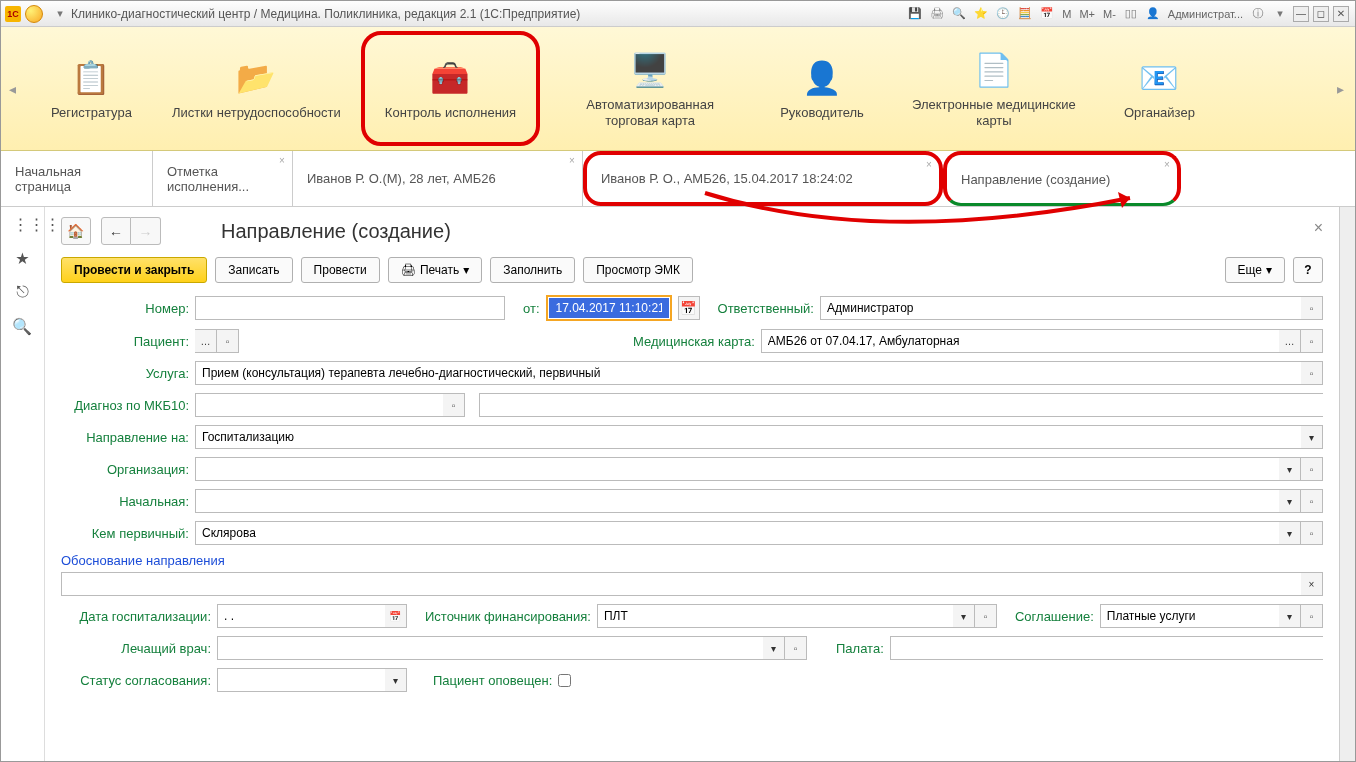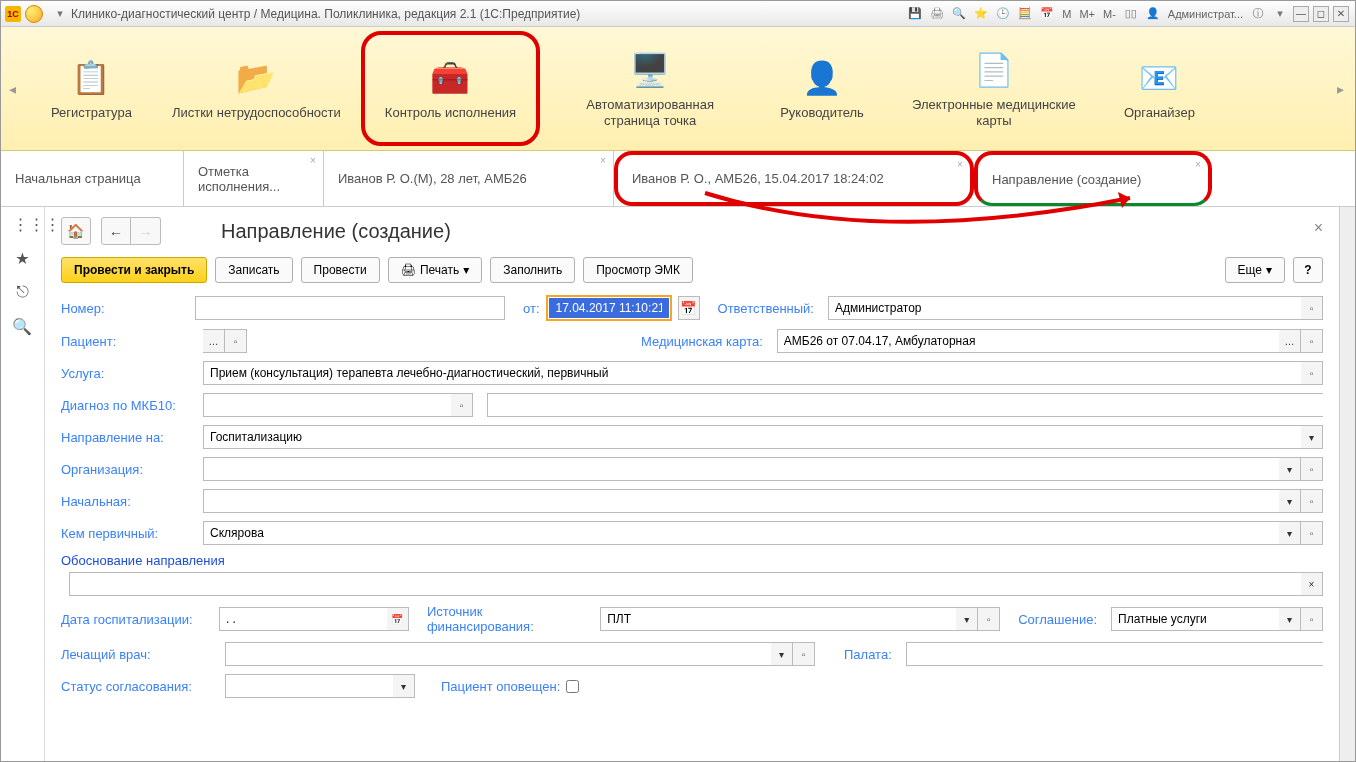--- a/index.html
+++ b/index.html
@@ -32,24 +32,24 @@
 .pt-btn{ width:30px;height:28px;border:1px solid #bbb;background:#f8f8f8;border-radius:3px;display:flex;align-items:center;justify-content:center;cursor:pointer;font-size:14px; }
 .page-title{ font-size:20px; color:#333; margin-left:50px; }
 .close-x{ position:absolute; top:12px; right:16px; font-size:16px; color:#888; cursor:pointer; }
 .cmdbar{ display:flex; gap:8px; margin:12px 0; align-items:center; flex-wrap:wrap; }
 .btn{ border:1px solid #b0b0b0; background:#fafafa; padding:5px 12px; border-radius:3px;cursor:pointer; font-size:12px; }
 .btn.primary{ background:linear-gradient(#ffe169,#ffd11a); border-color:#c9a800; font-weight:bold; }
 .btn.icon-btn{display:flex;align-items:center;gap:4px;}
 .cmdbar .spacer{flex:1;}
 .btn.help{ width:30px; padding:5px 0; text-align:center; font-weight:bold;}
 .form-row{ display:flex; align-items:center; margin-bottom:8px; gap:6px; }
-.form-row label{ font-size:13px; color:#3b82f6; }
+.form-row label{ font-size:13px; color:#15803d;text-align:right; }
 .lbl-col{ width:128px; flex:0 0 128px; }
 .input{ border:1px solid #bbb; height:24px; padding:2px 6px; font-size:12px; background:#fff; }
-.input-group{ display:flex; flex:1;margin-left:8px; }
+.input-group{ display:flex; flex:1; }
 .input-group .input{ flex:1; border-right:none; }
 .input-group .ibtn{ width:22px;height:24px;border:1px solid #bbb;background:#f4f4f4;display:flex;align-items:center;justify-content:center;font-size:10px;cursor:pointer; border-left:none;}
 .input-group .ibtn + .ibtn{ }
 .date-hl{ border:2px solid #f5a623; padding:1px; display:inline-flex; }
 .date-hl .input{ background:#3a6bdf;color:#fff;border:1px solid #3a6bdf;height:20px; }
 .section-title{ color:#1d4ed8; font-size:13px; margin:8px 0 4px; }
 .annot-svg{ position:absolute; pointer-events:none; }
 .scrollbar{ width:16px; background:#eee; border-left:1px solid #ccc; }
 </style>
 </head>
@@ -92,39 +92,39 @@
     <div class="ribbon-item">
       <div class="ricon">📂</div>
       <div class="rlabel">Листки нетрудоспособности</div>
     </div>
     <div class="ribbon-item highlighted">
       <div class="ricon">🧰</div>
       <div class="rlabel">Контроль исполнения</div>
     </div>
     <div class="ribbon-item">
       <div class="ricon">🖥️</div>
-      <div class="rlabel">Автоматизированная страница точка</div>
+      <div class="rlabel">Автоматизированная торговая карта</div>
     </div>
     <div class="ribbon-item">
       <div class="ricon">👤</div>
       <div class="rlabel">Руководитель</div>
     </div>
     <div class="ribbon-item">
       <div class="ricon">📄</div>
       <div class="rlabel">Электронные медицинские карты</div>
     </div>
     <div class="ribbon-item">
       <div class="ricon">📧</div>
       <div class="rlabel">Органайзер</div>
     </div>
     <span class="nav-arrow right">▸</span>
   </div>
 
   <div class="tabs">
-    <div class="tab" style="width:183px;">
+    <div class="tab" style="width:152px;">
       <span>Начальная страница</span>
     </div>
     <div class="tab" style="width:140px;">
       <span>Отметка исполнения...</span>
       <span class="tab-close">×</span>
     </div>
     <div class="tab" style="width:290px;">
       <span>Иванов Р. О.(М), 28 лет, АМБ26</span>
       <span class="tab-close">×</span>
     </div>

